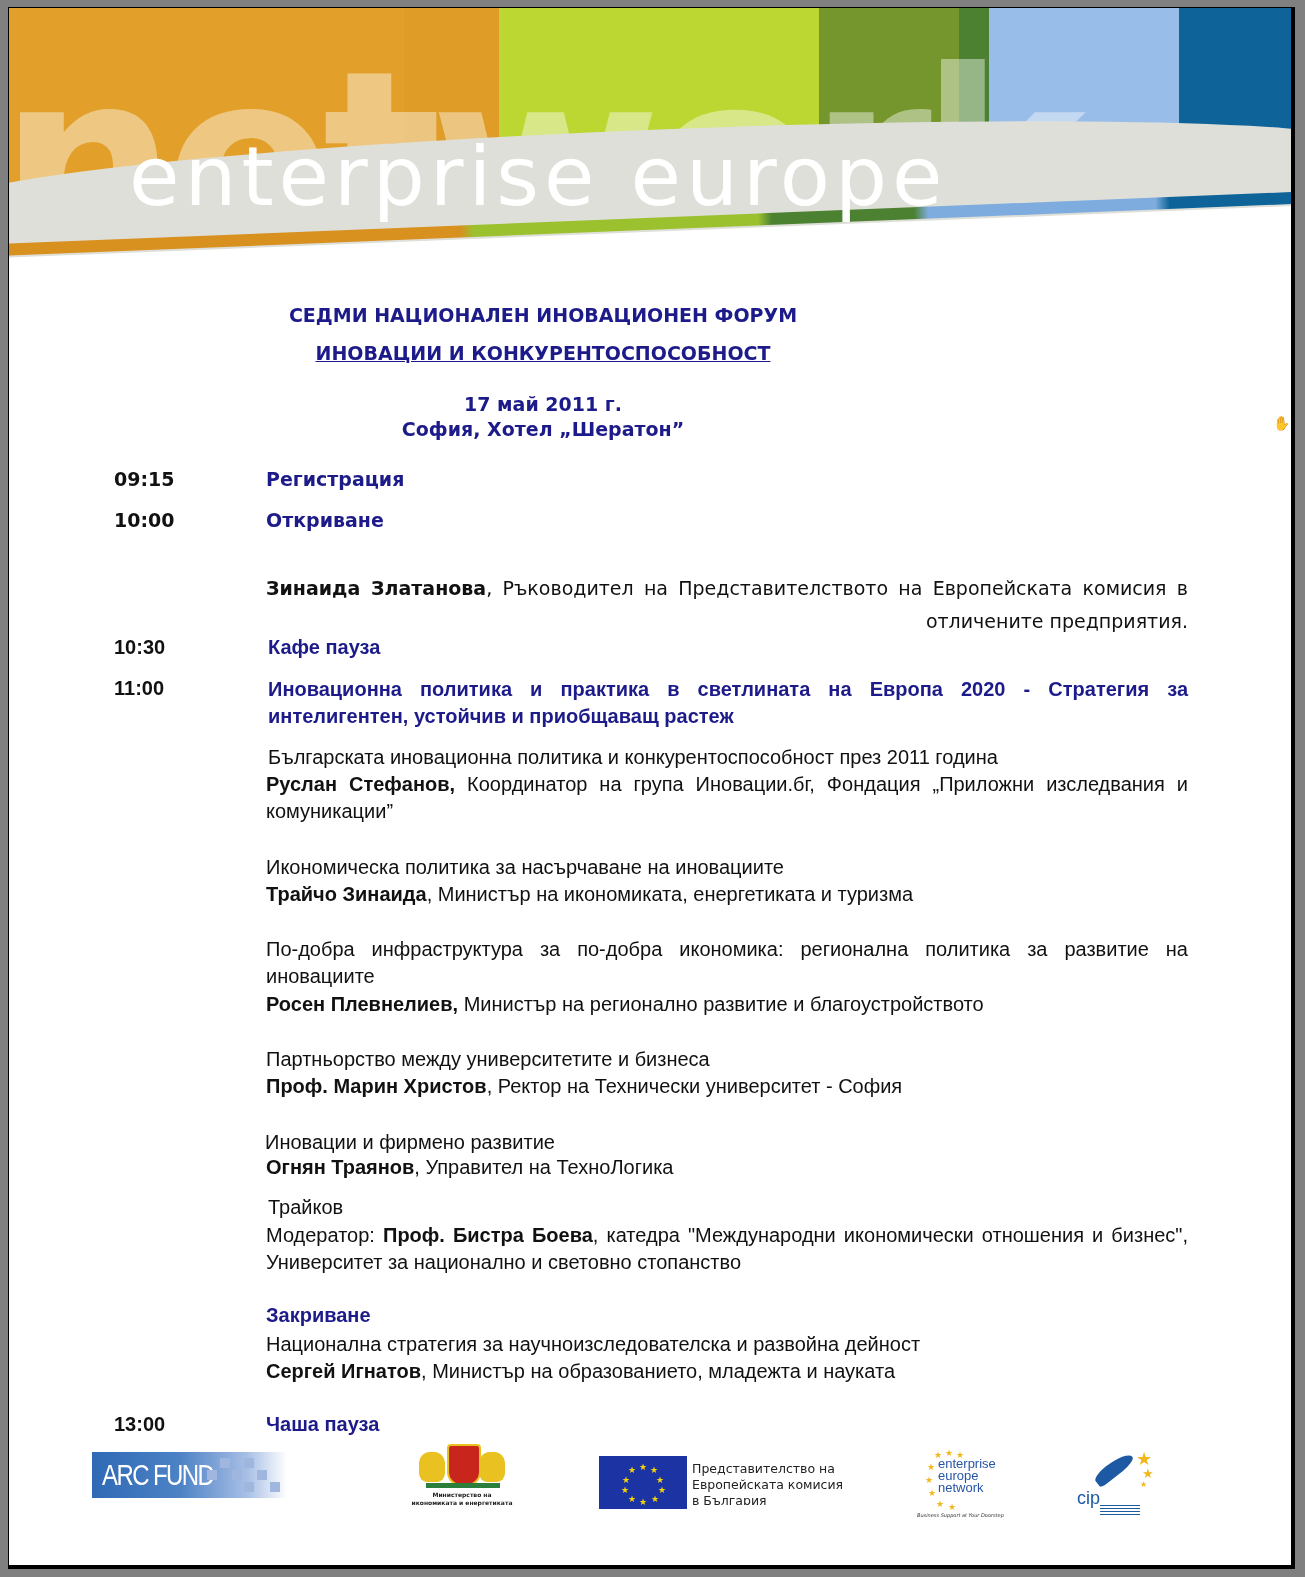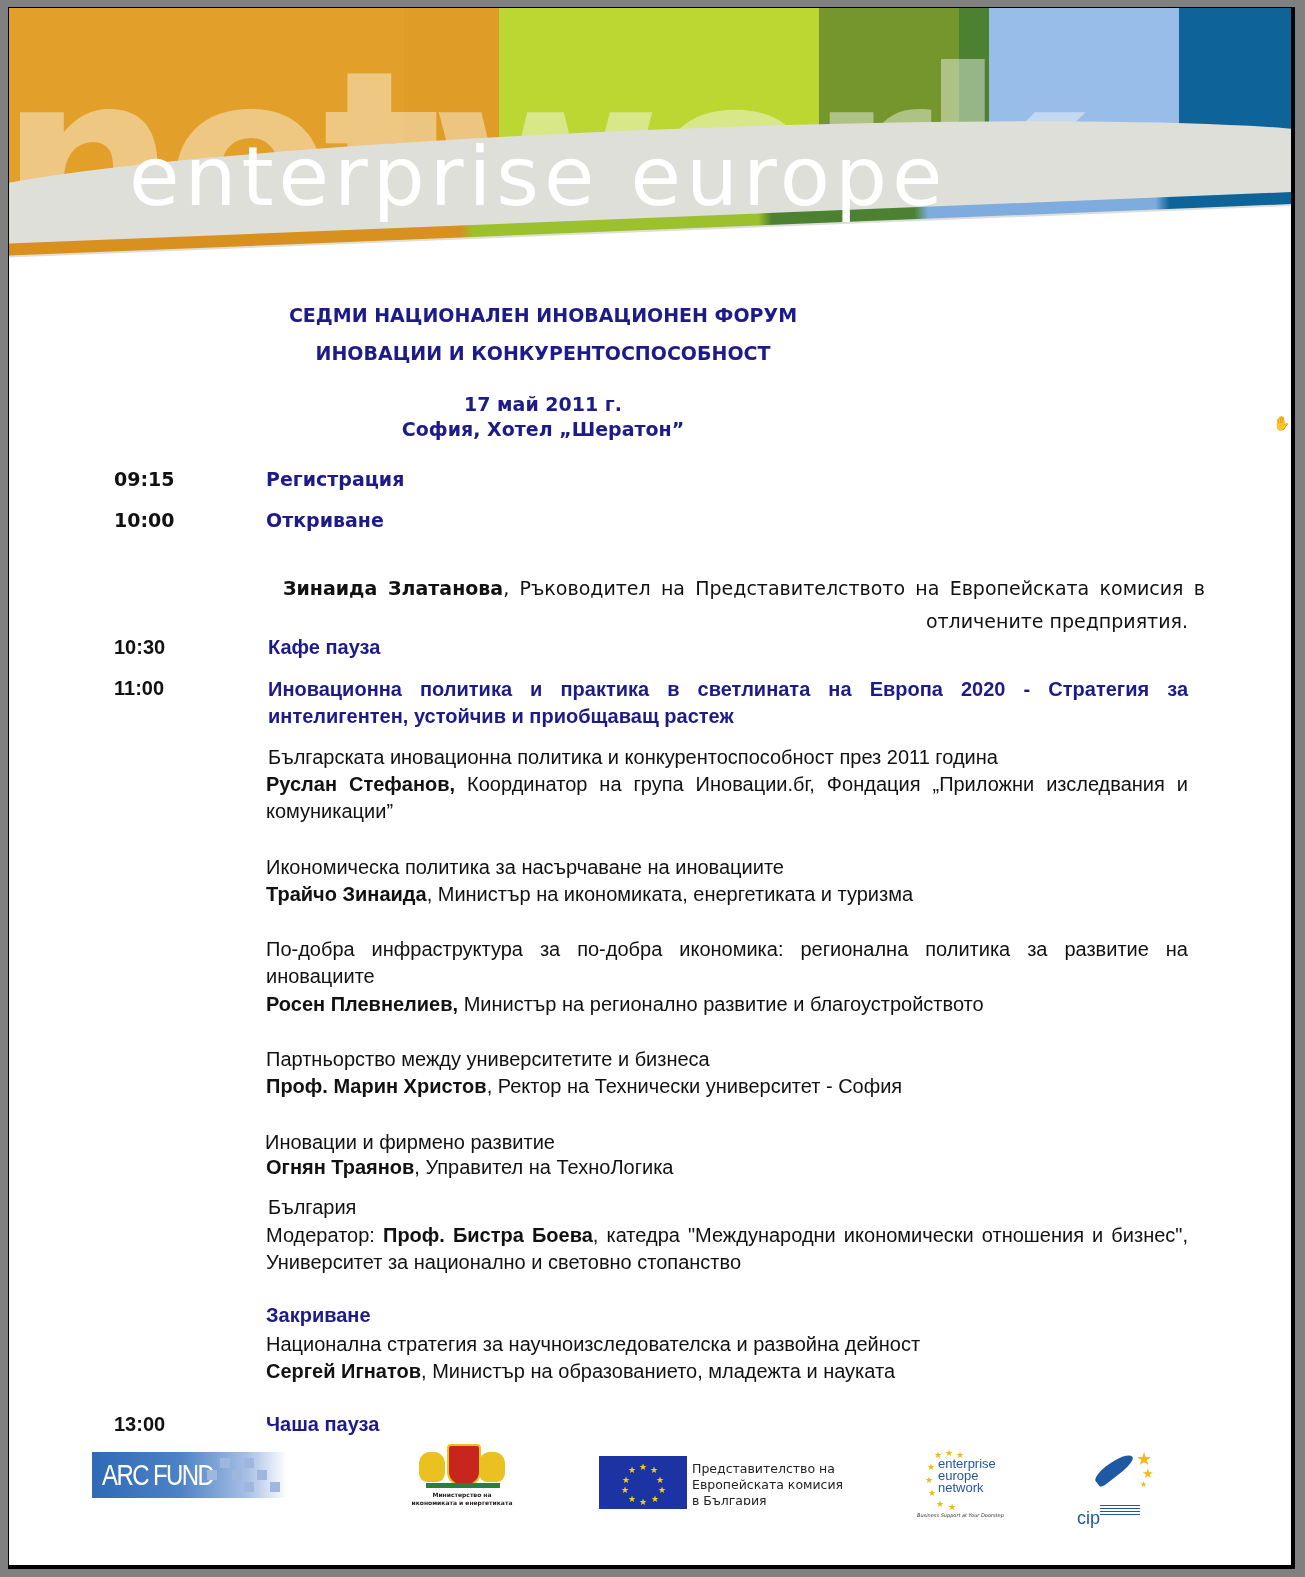--- a/index.html
+++ b/index.html
@@ -49,21 +49,21 @@
     position: absolute; left: 120px; top: 128px;
     font-family: "DejaVu Sans", sans-serif; font-size: 82px;
     letter-spacing: 5px; color: #fff; line-height: 1;
   }
   
   .heading {
     position: absolute; left: 0; width: 1068px; text-align: center;
     color: #1d1b8a; font-weight: bold; font-family: "DejaVu Sans", sans-serif;
   }
   .h1 { top: 296px; font-size: 19px; }
-  .h2 { top: 334px; font-size: 19px; }
+  .h2 { top: 334px; font-size: 19px; text-decoration: underline; }
   .h3 { top: 385px; font-size: 19px; }
   .h4 { top: 410px; font-size: 19px; }
   
   .time {
     position: absolute; left: 105px; font-weight: bold; font-size: 19px; color: #111;
   }
   .title-blue { position: absolute; left: 257px; color: #1d1b8a; font-weight: bold; font-size: 19px; }
   .txt { position: absolute; left: 257px; width: 922px; font-size: 19px; color: #111; line-height: 27px; }
   .txt b { font-weight: bold; }
   .just { text-align: justify; }
@@ -83,21 +83,21 @@
   .coat-base { position: absolute; left: 24px; top: 45px; width: 74px; height: 5px; background: #2c7e3d; }
   .coat-cap { position: absolute; left: 0; top: 53px; width: 120px; font-size: 6px; text-align: center; line-height: 8px; color: #222; font-weight: bold; }
   .euflag { left: 590px; top: 1448px; width: 88px; height: 53px; background: #1b33a3; }
   .eu-star { position: absolute; color: #f6d20a; font-size: 9px; line-height: 1; }
   .eu-text { left: 683px; top: 1453px; font-size: 12.5px; line-height: 16px; color: #222; font-family: "DejaVu Sans", sans-serif; height: 44px; overflow: hidden; }
   .een { left: 905px; top: 1440px; width: 90px; height: 72px; }
   .een-t { position: absolute; left: 24px; top: 10px; font-family: "Liberation Sans", sans-serif; font-size: 13px; line-height: 12px; color: #2555a5; }
   .een-s { position: absolute; color: #f1b71c; font-size: 9px; }
   .een-cap { position: absolute; left: 3px; top: 64px; font-size: 5px; font-style: italic; color: #333; white-space: nowrap; }
   .cip { left: 1065px; top: 1440px; width: 85px; height: 72px; }
-  .cip-t { position: absolute; left: 3px; top: 60px; font-family: "Liberation Sans", sans-serif; font-size: 18px; color: #1d5aa3; }
+  .cip-t { position: absolute; left: 3px; top: 40px; font-family: "Liberation Sans", sans-serif; font-size: 18px; color: #1d5aa3; }
   .cip-sub { position: absolute; left: 26px; top: 57px; width: 40px; height: 10px; background: repeating-linear-gradient(180deg, #1d5aa3 0 1px, transparent 1px 3px); }
   .cip-leap { position: absolute; left: 18px; top: 14px; width: 44px; height: 14px; background: #1d5aa3; border-radius: 50% 80% 50% 20%; transform: rotate(-38deg); }
   .cip-star { position: absolute; color: #f1b71c; }
   .cursor { position: absolute; left: 1273px; top: 415px; font-size: 14px; color: #000; }
 </style>
 </head>
 <body>
 
 <div class="page">
 
@@ -119,21 +119,21 @@
   <div class="heading h1">СЕДМИ НАЦИОНАЛЕН ИНОВАЦИОНЕН ФОРУМ</div>
   <div class="heading h2">ИНОВАЦИИ И КОНКУРЕНТОСПОСОБНОСТ</div>
   <div class="heading h3">17 май 2011 г.</div>
   <div class="heading h4">София, Хотел „Шератон”</div>
 
   <div class="time" style="top:460px">09:15</div>
   <div class="title-blue" style="top:460px">Регистрация</div>
 
   <div class="time" style="top:501px">10:00</div>
   <div class="title-blue" style="top:501px">Откриване</div>
-  <div class="txt just" style="top:571px; line-height:19px; text-align-last: justify; margin-left: 17px;">
+  <div class="txt just" style="top:571px; line-height:19px; text-align-last: justify;">
     <b>Зинаида Златанова</b><span>, Ръководител на Представителството на Европейската комисия в</span>
   </div>
   <div class="txt" style="top:604px; line-height:19px;text-align:right;">отличените предприятия.</div>
 
   <div class="time cond" style="top:628px">10:30</div>
   <div class="title-blue cond" style="top:628px; left:259px">Кафе пауза</div>
 
   <div class="time cond" style="top:669px">11:00</div>
   <div class="title-blue cond just" style="top:668px; left:259px; width:920px; line-height:27px;">Иновационна политика и практика в светлината на Европа 2020 - Стратегия за интелигентен, устойчив и приобщаващ растеж</div>
 
@@ -155,21 +155,21 @@
   <div class="txt cond" style="top:1038px">Партньорство между университетите и бизнеса</div>
   <div class="txt cond" style="top:1065px">
     <b>Проф. Марин Христов</b><span>, Ректор на Технически университет - София</span>
   </div>
 
   <div class="txt cond" style="top:1121px; left:256px">Иновации и фирмено развитие</div>
   <div class="txt cond" style="top:1146px">
     <b>Огнян Траянов</b><span>, Управител на ТехноЛогика</span>
   </div>
 
-  <div class="txt cond" style="top:1186px; left:259px">България</div>
+  <div class="txt cond" style="top:1186px; left:259px">Трайков</div>
   <div class="txt cond just" style="top:1214px">
     <span>Модератор: </span><b>Проф. Бистра Боева</b><span>, катедра "Международни икономически отношения и бизнес", Университет за национално и световно стопанство</span>
   </div>
 
   <div class="title-blue cond" style="top:1296px">Закриване</div>
   <div class="txt cond" style="top:1323px">Национална стратегия за научноизследователска и развойна дейност</div>
   <div class="txt cond" style="top:1350px">
     <b>Сергей Игнатов</b><span>, Министър  на образованието, младежта и науката</span>
   </div>
 

